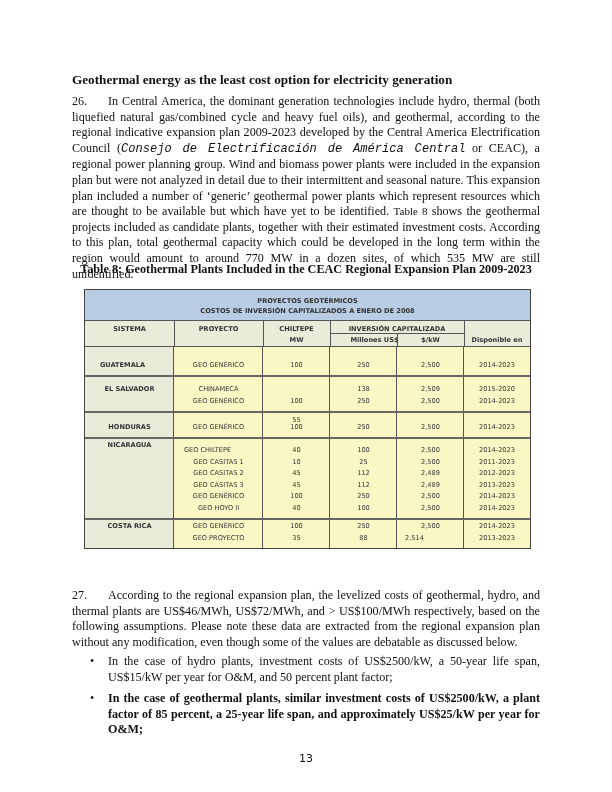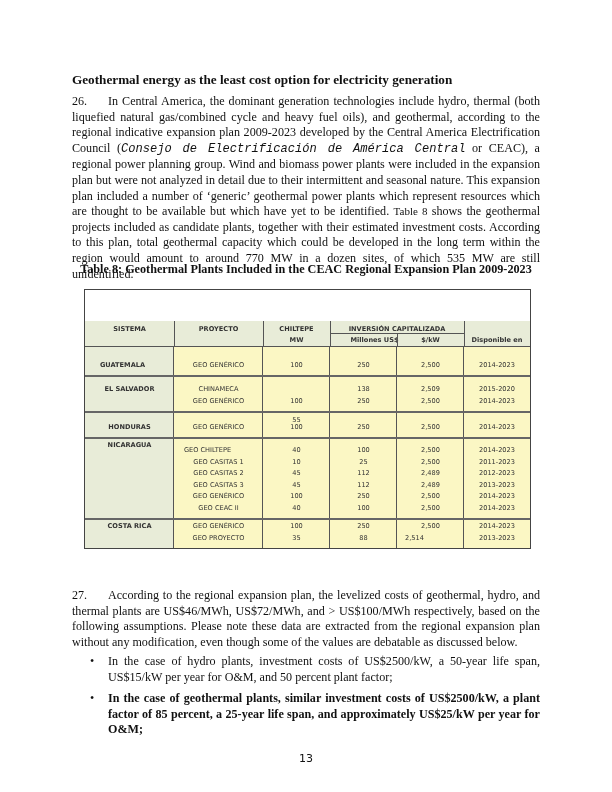--- a/index.html
+++ b/index.html
@@ -39,20 +39,24 @@
 <div class="abs caption">Table 8: Geothermal Plants Included in the CEAC Regional Expansion Plan 2009-2023</div>
 
 <div class="abs tbl">
   <div class="col c0"></div>
   <div class="col c1"></div>
   <div class="col c2"></div>
   <div class="col c3"></div>
   <div class="col c4"></div>
   <div class="col c5"></div>
 
+  <div class="banner">
+    <div>PROYECTOS GEOTÉRMICOS</div>
+    <div>COSTOS DE INVERSIÓN CAPITALIZADOS A ENERO DE 2008</div>
+  </div>
 
   <div class="hdr">
     <div class="hcell" style="left:0;width:89px;top:4px;">SISTEMA</div>
     <div class="hcell" style="left:89px;width:89px;top:4px;">PROYECTO</div>
     <div class="hcell" style="left:178px;width:67px;top:4px;">CHILTEPE</div>
     <div class="hcell" style="left:178px;width:67px;top:15px;">MW</div>
     <div class="hcell" style="left:245px;width:134px;top:4px;">INVERSIÓN CAPITALIZADA</div>
     <div class="hcell" style="left:256px;width:67px;top:15px;">Millones US$</div>
     <div class="hcell" style="left:312px;width:67px;top:15px;">$/kW</div>
     <div class="hcell" style="left:379px;width:66px;top:15px;">Disponible en</div>
@@ -110,21 +114,21 @@
       <div class="cell" style="left: 89px; width: 89px; top: 190.5px;">GEO CASITAS 3</div>
       <div class="cell" style="left: 178px; width: 67px; top: 190.5px;">45</div>
       <div class="cell" style="left: 245px; width: 67px; top: 190.5px;">112</div>
       <div class="cell" style="left: 312px; width: 67px; top: 190.5px;">2,489</div>
       <div class="cell" style="left: 379px; width: 66px; top: 190.5px;">2013-2023</div>
       <div class="cell" style="left: 89px; width: 89px; top: 202px;">GEO GENÉRICO</div>
       <div class="cell" style="left: 178px; width: 67px; top: 202px;">100</div>
       <div class="cell" style="left: 245px; width: 67px; top: 202px;">250</div>
       <div class="cell" style="left: 312px; width: 67px; top: 202px;">2,500</div>
       <div class="cell" style="left: 379px; width: 66px; top: 202px;">2014-2023</div>
-      <div class="cell" style="left: 89px; width: 89px; top: 213.5px;">GEO CEAC II</div>
+      <div class="cell" style="left: 89px; width: 89px; top: 213.5px;">GEO HOYO II</div>
       <div class="cell" style="left: 178px; width: 67px; top: 213.5px;">40</div>
       <div class="cell" style="left: 245px; width: 67px; top: 213.5px;">100</div>
       <div class="cell" style="left: 312px; width: 67px; top: 213.5px;">2,500</div>
       <div class="cell" style="left: 379px; width: 66px; top: 213.5px;">2014-2023</div>
       <div class="row-sep" style="top: 228px;"></div>
       <div class="cell sys" style="left: 0px; width: 89px; top: 232px;">COSTA RICA</div>
       <div class="cell" style="left: 89px; width: 89px; top: 232px;">GEO GENÉRICO</div>
       <div class="cell" style="left: 178px; width: 67px; top: 232px;">100</div>
       <div class="cell" style="left: 245px; width: 67px; top: 232px;">250</div>
       <div class="cell" style="left: 312px; width: 67px; top: 232px;">2,500</div>

